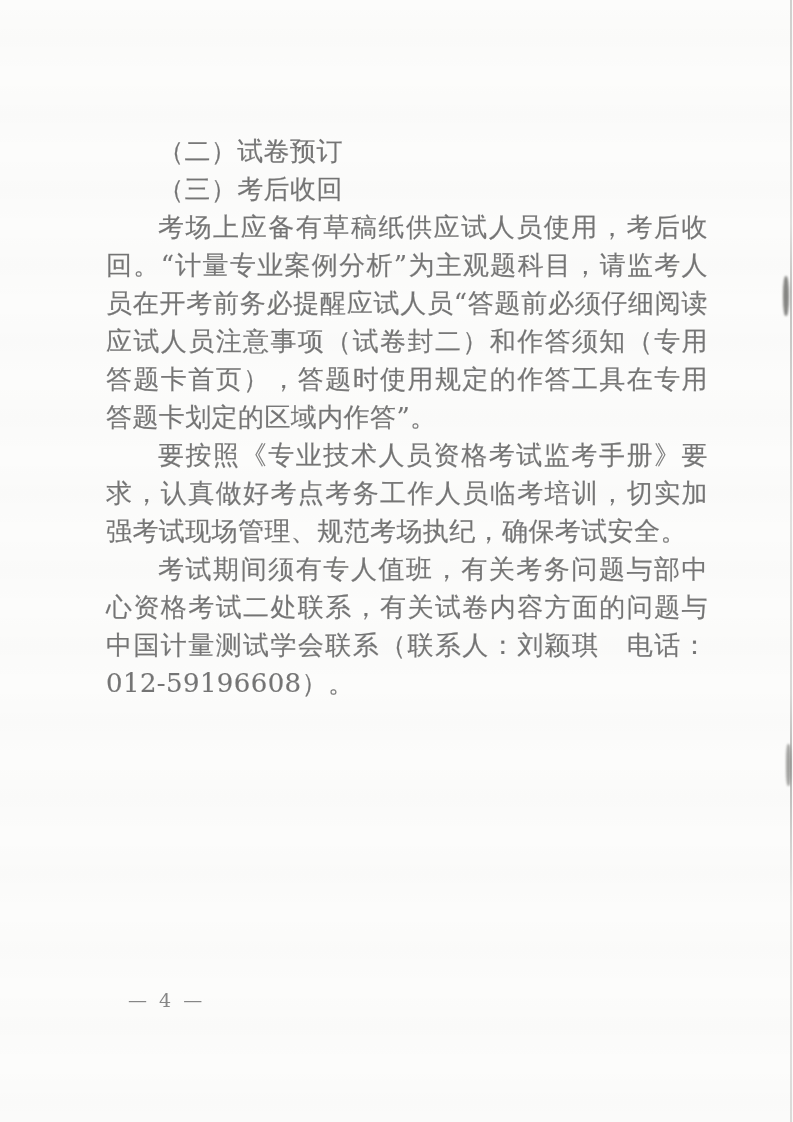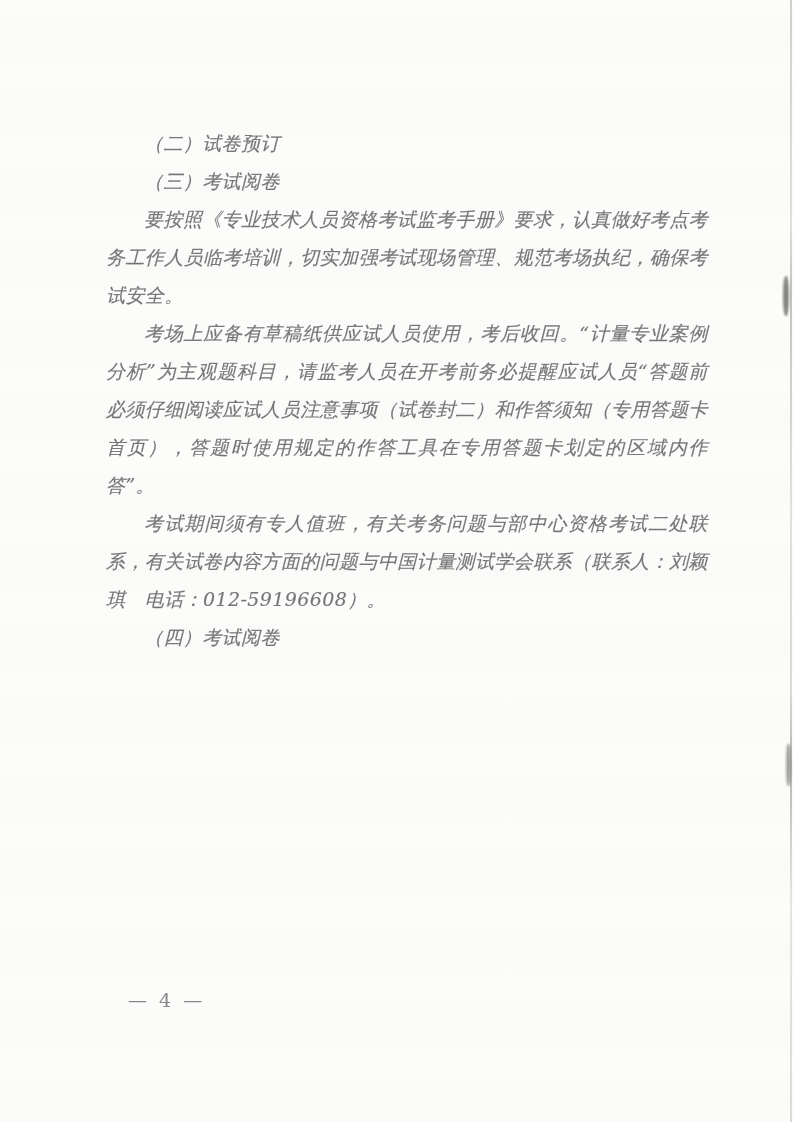--- a/index.html
+++ b/index.html
@@ -25,28 +25,27 @@
       to bottom,
       rgba(0,0,0,0.000) 0px,
       rgba(0,0,0,0.008) 38px,
       rgba(0,0,0,0.000) 76px
     );
     pointer-events: none;
   }
   .doc-body {
     position: absolute;
     left: 106px;
-    top: 124px;
+    top: 132px;
     width: 602px;
     color: #747474;
-    font-size: 19px;
+    font-size: 26px;
     line-height: 38px;
     letter-spacing: 0.4px;
     text-align: justify;
-    font-style: italic;
     -webkit-text-stroke: 0.2px #8a8a8a;
   }
   .doc-body p {
     margin: 0;
     text-indent: 2em;
   }
   .doc-body p.heading {
     text-align: left;
   }
   .page-number {
@@ -102,25 +101,24 @@
     opacity: 0.7;
   }
 </style>
 </head>
 <body>
 
 <div class="page" style="background: rgb(252, 252, 251);">
 
   <div class="doc-body" style="color: rgb(116, 116, 116);">
     <p class="heading">（二）试卷预订</p>
-    <p class="heading">（三）考试阅卷</p>
+    <p class="heading">（三）考后收回</p>
+    <p class="para">考场上应备有草稿纸供应试人员使用，考后收回。“计量专业案例分析”为主观题科目，请监考人员在开考前务必提醒应试人员“答题前必须仔细阅读应试人员注意事项（试卷封二）和作答须知（专用答题卡首页），答题时使用规定的作答工具在专用答题卡划定的区域内作答”。</p>
     <p class="para">要按照《专业技术人员资格考试监考手册》要求，认真做好考点考务工作人员临考培训，切实加强考试现场管理、规范考场执纪，确保考试安全。</p>
-    <p class="para">考场上应备有草稿纸供应试人员使用，考后收回。“计量专业案例分析”为主观题科目，请监考人员在开考前务必提醒应试人员“答题前必须仔细阅读应试人员注意事项（试卷封二）和作答须知（专用答题卡首页），答题时使用规定的作答工具在专用答题卡划定的区域内作答”。</p>
     <p class="para">考试期间须有专人值班，有关考务问题与部中心资格考试二处联系，有关试卷内容方面的问题与中国计量测试学会联系（联系人：刘颖琪　电话：012-59196608）。</p>
-    <p class="heading">（四）考试阅卷</p>
   </div>
 
   <div class="page-number" style="color: rgb(134, 134, 134);">— 4 —</div>
 
   <div class="scan-edge-line"></div>
   <div class="scan-smudge-a"></div>
   <div class="scan-smudge-b"></div>
 
 </div>
 

